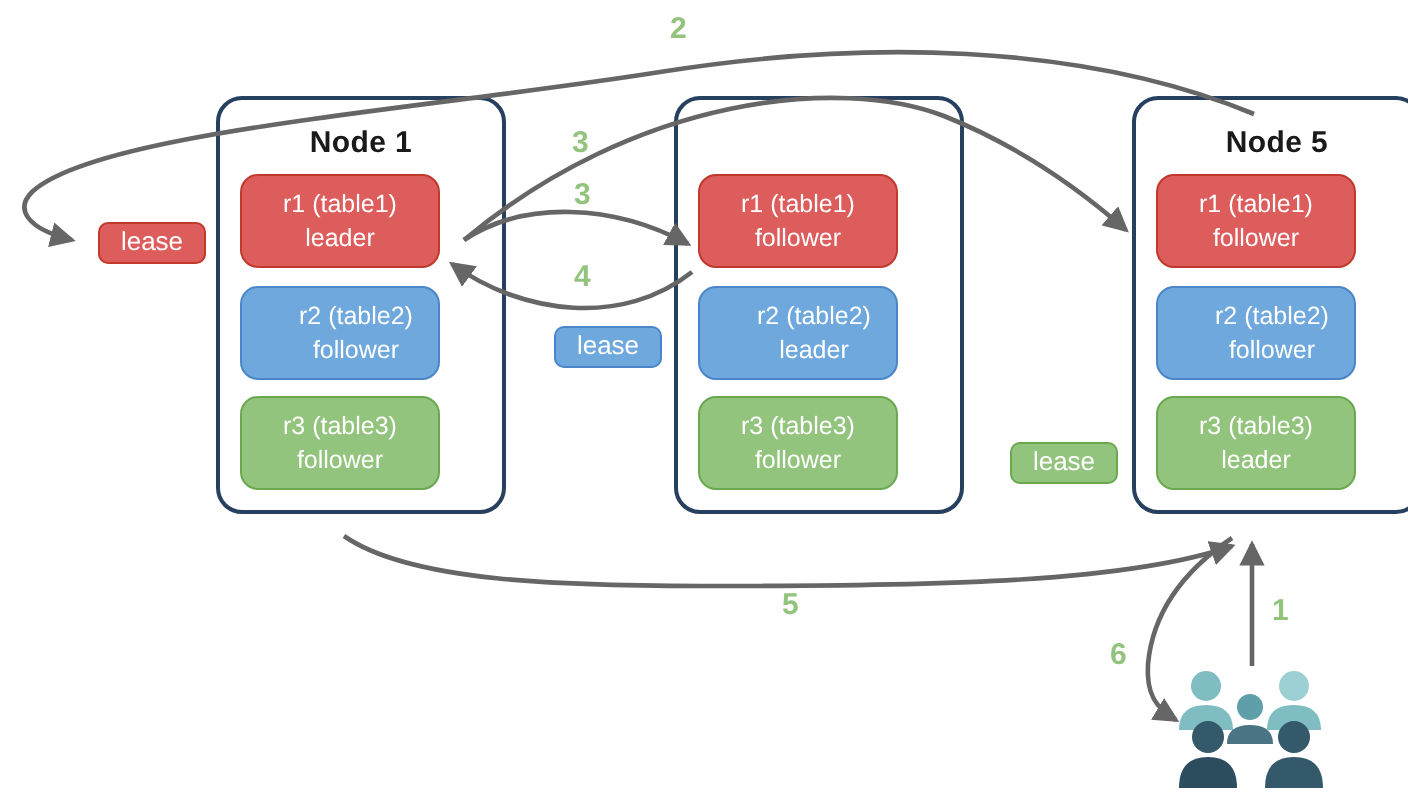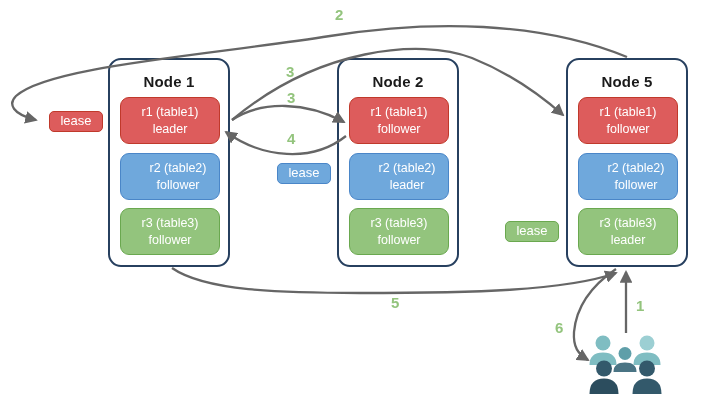--- a/index.html
+++ b/index.html
@@ -4,21 +4,21 @@
 <style>
   html,body{margin:0;padding:0;background:#ffffff;}
   .canvas{
     position:relative;
     width:704px;height:405px;
     background:#ffffff;
     font-family:"Liberation Sans","DejaVu Sans",sans-serif;
     overflow:hidden;
   }
   .node{
-    position:absolute;top:58px;width:122px;height:209px;
+    position:absolute;top:48px;width:145px;height:209px;
     background:#ffffff;
     border:2px solid var(--node-border);
     border-radius:13px;
     box-sizing:border-box;
   }
   .node-title{
     text-align:center;margin-top:13px;
     font-weight:bold;font-size:15px;color:#1a1a1a;
     letter-spacing:.2px;
   }
@@ -84,21 +84,20 @@
       <span>r2 (table2)</span>
       <span>follower</span>
     </div>
     <div class="replica green r-pos-3">
       <span>r3 (table3)</span>
       <span>follower</span>
     </div>
   </div>
 
   <div class="node" style="left:337px;">
-    <div class="node-title">Node 2</div>
     <div class="replica red r-pos-1">
       <span>r1 (table1)</span>
       <span>follower</span>
     </div>
     <div class="replica blue r-pos-2">
       <span>r2 (table2)</span>
       <span>leader</span>
     </div>
     <div class="replica green r-pos-3">
       <span>r3 (table3)</span>

